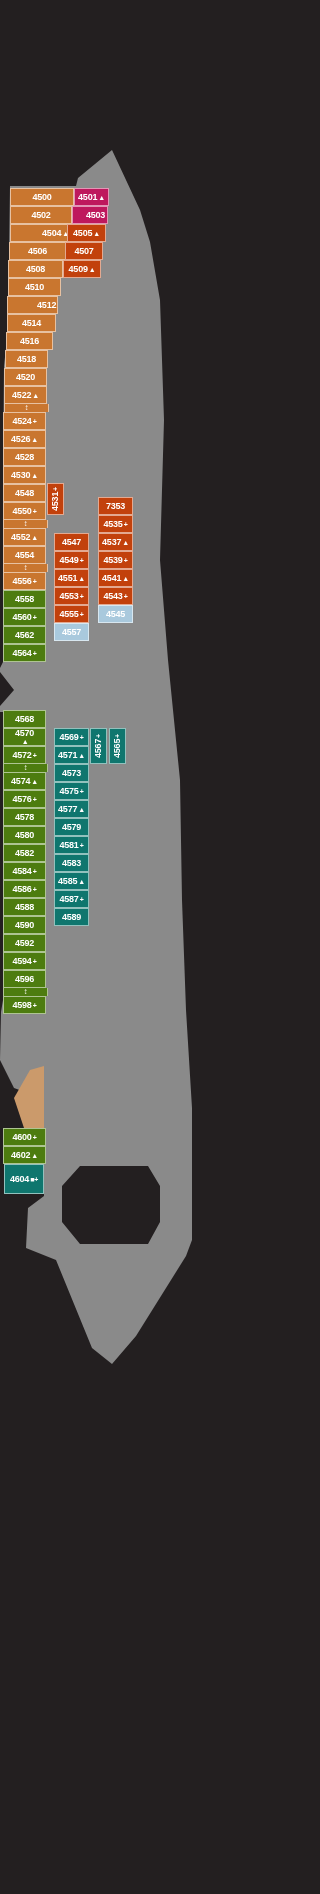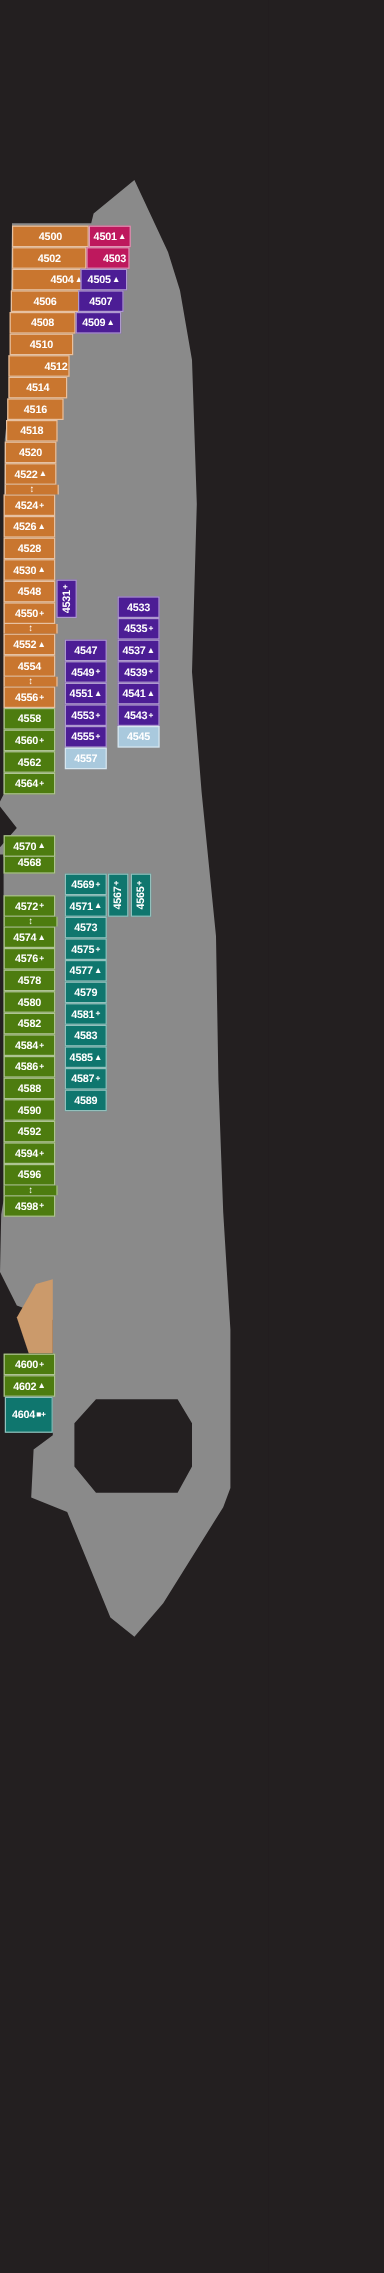--- a/index.html
+++ b/index.html
@@ -13,21 +13,21 @@
   .lbl{position:absolute;box-sizing:border-box;color:#ffffff;
        display:flex;align-items:center;justify-content:center;
        font-weight:bold;letter-spacing:-0.2px;white-space:nowrap;
        border:1px solid rgba(255,255,255,0.55);overflow:hidden;}
   .lbl.vert{writing-mode:vertical-rl;transform:rotate(180deg);}
 
   
   .c-orange-dark{background:#c9762f;}
   .c-orange{background:#4d7c0f;}
   .c-blue-light{background:#be185d;}
-  .c-blue{background:#4c1d95;}
+  .c-blue{background:#c2410c;}
   .c-blue-pale{background:#a9c9dd;}
   .c-steel{background:#0f766e;}
 
   .lbl .mark{font-size:7px;line-height:1;margin-left:1px;}
   .lbl .txt{font-size:9px;line-height:1;}
 
   
   .divider{position:absolute;display:flex;align-items:center;justify-content:center;
            color:#ffffff;font-size:8px;line-height:1;font-weight:bold;
            border-left:1px solid rgba(255,255,255,0.55);
@@ -146,21 +146,21 @@
       <div class="lbl c-orange" style="left: 3px; top: 626px; width: 43px; height: 18px;">
         <span class="txt">4562</span>
       </div>
       <div class="lbl c-orange" style="left: 3px; top: 644px; width: 43px; height: 18px;">
         <span class="txt">4564</span>
         <span class="mark">+</span>
       </div>
       <div class="lbl c-orange" style="left: 3px; top: 710px; width: 43px; height: 18px;">
         <span class="txt">4568</span>
       </div>
-      <div class="lbl c-orange" style="left: 3px; top: 696px; width: 43px; height: 18px;">
+      <div class="lbl c-orange" style="left: 3px; top: 728px; width: 43px; height: 18px; flex-direction: column;">
         <span class="txt">4570</span>
         <span class="mark">▲</span>
       </div>
       <div class="lbl c-orange" style="left: 3px; top: 746px; width: 43px; height: 18px;">
         <span class="txt">4572</span>
         <span class="mark">+</span>
       </div>
       <div class="lbl c-orange" style="left: 3px; top: 772px; width: 43px; height: 18px;">
         <span class="txt">4574</span>
         <span class="mark">▲</span>
@@ -256,21 +256,21 @@
         <span class="mark">+</span>
       </div>
       <div class="lbl c-blue" style="left: 54px; top: 605px; width: 35px; height: 18px;">
         <span class="txt">4555</span>
         <span class="mark">+</span>
       </div>
       <div class="lbl c-blue-pale" style="left: 54px; top: 623px; width: 35px; height: 18px;">
         <span class="txt">4557</span>
       </div>
       <div class="lbl c-blue" style="left: 98px; top: 497px; width: 35px; height: 18px;">
-        <span class="txt">4533</span>
+        <span class="txt">7353</span>
       </div>
       <div class="lbl c-blue" style="left: 98px; top: 515px; width: 35px; height: 18px;">
         <span class="txt">4535</span>
         <span class="mark">+</span>
       </div>
       <div class="lbl c-blue" style="left: 98px; top: 533px; width: 35px; height: 18px;">
         <span class="txt">4537</span>
         <span class="mark">▲</span>
       </div>
       <div class="lbl c-blue" style="left: 98px; top: 551px; width: 35px; height: 18px;">

